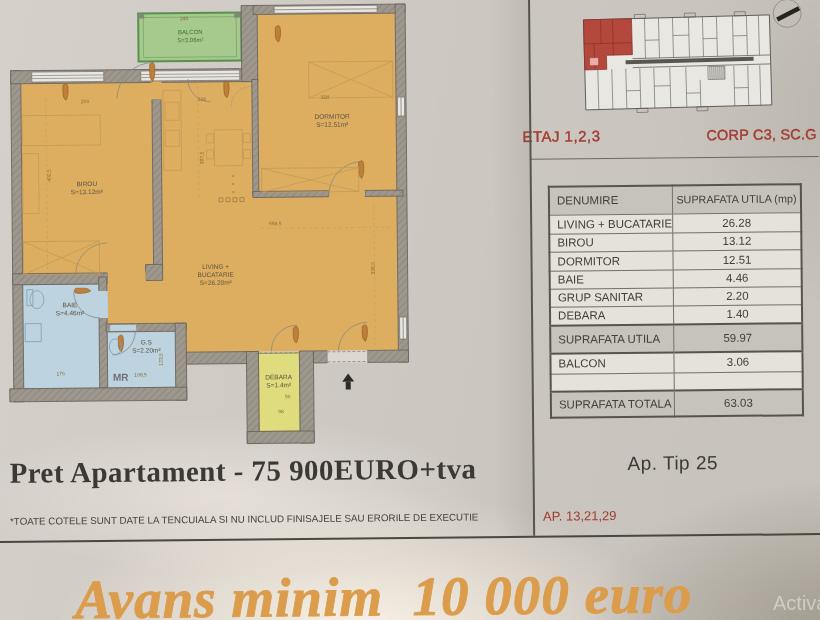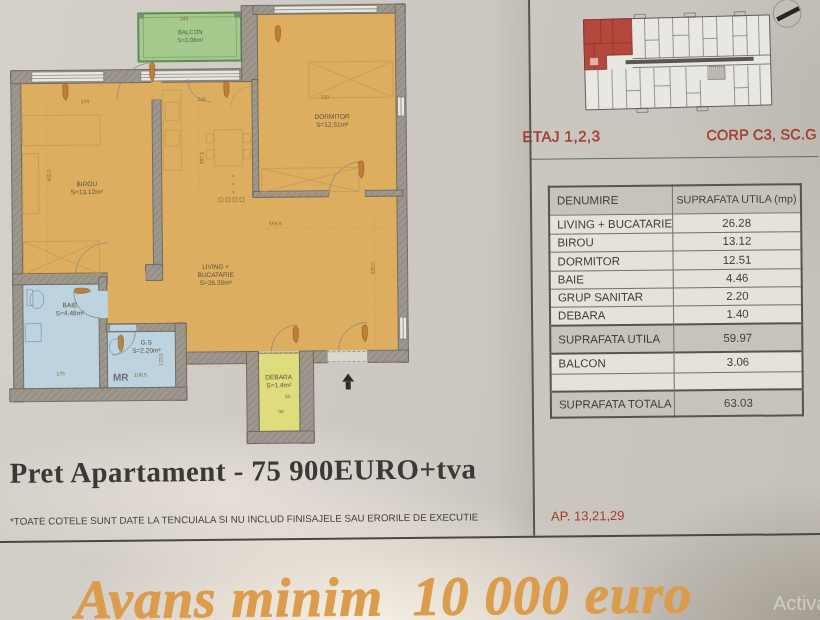--- a/index.html
+++ b/index.html
@@ -431,22 +431,23 @@
           <td style="border:1px solid #76716a;"></td>
           <td style="border:1px solid #76716a;"></td>
         </tr>
 <tr style="height:26px;background:#c6c3ba;">
           <td style="border:1px solid #76716a;border-top:2px solid #57544c;padding-left:7px;">SUPRAFATA TOTALA</td>
           <td style="border:1px solid #76716a;border-top:2px solid #57544c;text-align:center;">63.03</td>
         </tr>
 </tbody>
     </table>
 
-
-<div class="abs" style="left:541px;top:510px;font-size:13px;color:#a23b32;margin-left:8px;">AP. 13,21,29</div>
+<div class="abs" style="left:626px;top:455px;font-size:19px;color:#3b3a35;letter-spacing:0.5px;">Ap. Tip 25</div>
+
+<div class="abs" style="left:541px;top:510px;font-size:13px;color:#a23b32;">AP. 13,21,29</div>
 
 <div class="abs" style="left:8px;top:453px;font-size:29px;font-weight:bold;font-family:'Liberation Serif',serif;color:#3a3935;letter-spacing:0.45px;">Pret Apartament - 75 900EURO+tva</div>
 
 <div class="abs" style="left:8px;top:512px;font-size:9.8px;color:#45433e;letter-spacing:0;">*TOATE COTELE SUNT DATE LA TENCUIALA SI NU INCLUD FINISAJELE SAU ERORILE DE EXECUTIE</div>
 
 <div class="abs" style="left:493px;top:0;width:38px;height:537px;background:linear-gradient(90deg, rgba(110,104,94,0) 0%, rgba(110,104,94,0.13) 100%);"></div>
 
 <div class="abs" style="left:531px;top:0;width:1.5px;height:537px;background:#56544e;"></div>
 
 <div class="abs" style="left:-4px;top:537px;width:830px;height:2px;background:#494741;"></div>

